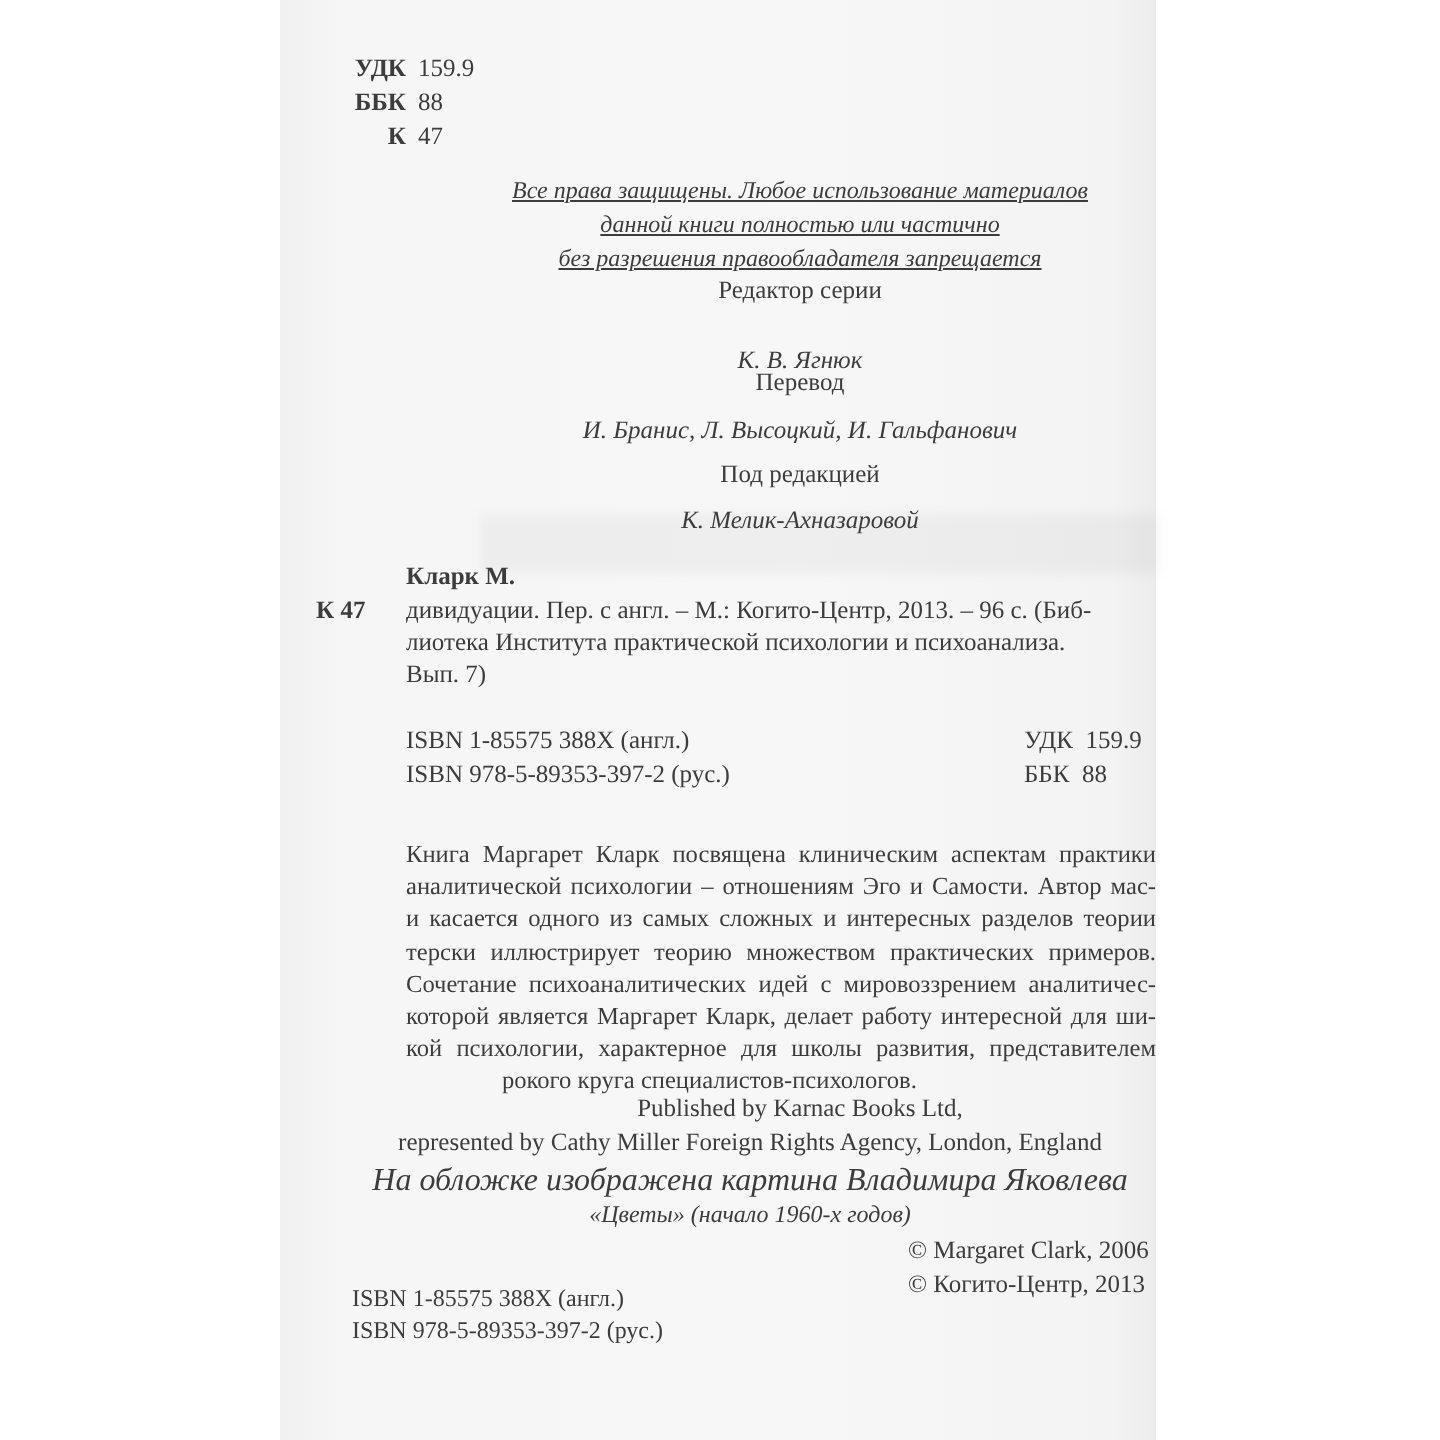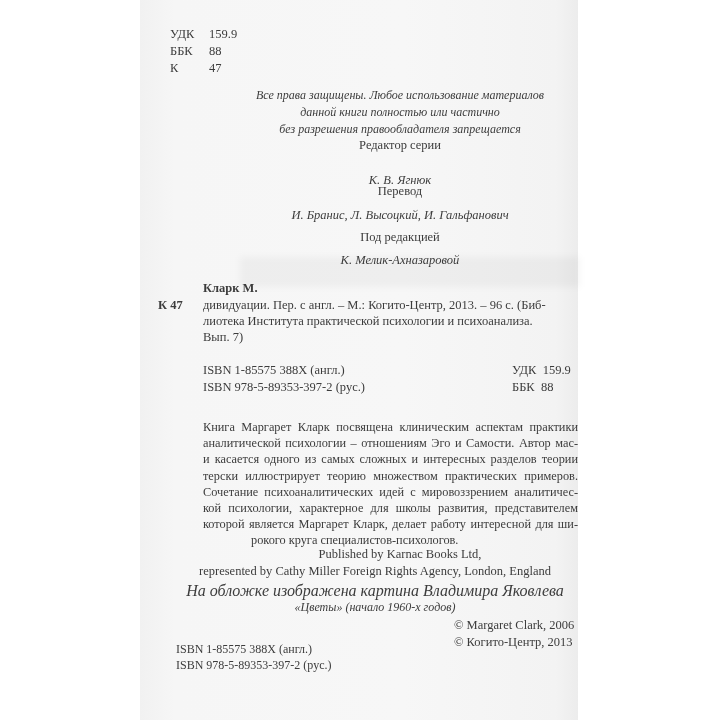--- a/index.html
+++ b/index.html
@@ -37,21 +37,21 @@
       font-family: "Liberation Serif", "DejaVu Serif", serif;
       font-size: 12.5px;
       line-height: 16px;
       color: #3c3c3c;
       white-space: nowrap;
     }
     .italic { font-style: italic; }
     .bold { font-weight: bold; }
     .center { text-align: center; }
     .codes-top .row { display: flex; }
-    .codes-top .lbl { width: 33px; padding-right: 6px; }
+    .codes-top .lbl { width: 33px; text-align: right; padding-right: 6px; font-weight: bold; }
     .rights {
       left: 180px; top: 87px; width: 440px;
       text-align: center;
       font-size: 12px;
       line-height: 17px;
     }
     .credits { left: 200px; width: 400px; text-align: center; font-size: 12.5px; }
     .body-para {
       left: 203px; top: 419px; width: 375px;
       font-size: 12.3px; line-height: 16.2px;
@@ -77,21 +77,21 @@
   <div class="row">
     <span class="lbl">ББК</span>
     <span>88</span>
   </div>
   <div class="row">
     <span class="lbl">К</span>
     <span>47</span>
   </div>
 </div>
 
-<div class="abs txt italic rights" style="left:180px; width:440px;">
+<div class="abs txt italic rights" style="left:180px; width:440px;text-decoration:underline;">
   <div>Все права защищены. Любое использование материалов</div>
   <div>данной книги полностью или частично</div>
   <div>без разрешения правообладателя запрещается</div>
 </div>
 
 <div class="abs txt credits" style="top:137px;">Редактор серии</div>
 <div class="abs txt credits italic" style="top:172px;">К. В. Ягнюк</div>
 <div class="abs txt credits" style="top:183px;">Перевод</div>
 <div class="abs txt credits italic" style="top:207px;">И. Бранис, Л. Высоцкий, И. Гальфанович</div>
 <div class="abs txt credits" style="top:229px;">Под редакцией</div>
@@ -108,22 +108,22 @@
 <div class="abs txt" style="left:203px; top:379px;">ISBN 978-5-89353-397-2 (рус.)</div>
 <div class="abs txt" style="left:512px; top:362px; white-space:pre;">УДК  159.9</div>
 <div class="abs txt" style="left:512px; top:379px; white-space:pre;">ББК  88</div>
 
 <div class="abs txt body-para">
   <span class="line">Книга Маргарет Кларк посвящена клиническим аспектам практики</span>
   <span class="line">аналитической психологии – отношениям Эго и Самости. Автор мас-</span>
   <span class="line">и касается одного из самых сложных и интересных разделов теории</span>
   <span class="line">терски иллюстрирует теорию множеством практических примеров.</span>
   <span class="line">Сочетание психоаналитических идей с мировоззрением аналитичес-</span>
+  <span class="line">которой является Маргарет Кларк, делает работу интересной для ши-</span>
   <span class="line">кой психологии, характерное для школы развития, представителем</span>
-  <span class="line">которой является Маргарет Кларк, делает работу интересной для ши-</span>
   <span class="line last">рокого круга специалистов-психологов.</span>
 </div>
 
 <div class="abs txt center" style="left:180px; width:440px; top:546px;">Published by Karnac Books Ltd,</div>
 <div class="abs txt center" style="left:150px; width:450px; top:563px;">represented by Cathy Miller Foreign Rights Agency, London, England</div>
 
 <div class="abs txt center italic" style="left:150px; width:450px; top:583px; font-size:16px;">На обложке изображена картина Владимира Яковлева</div>
 <div class="abs txt center italic" style="left:150px; width:450px; top:599px; font-size:12px;">«Цветы» (начало 1960-х годов)</div>
 
 <div class="abs txt" style="left:454px; top:617px;">© Margaret Clark, 2006</div>

